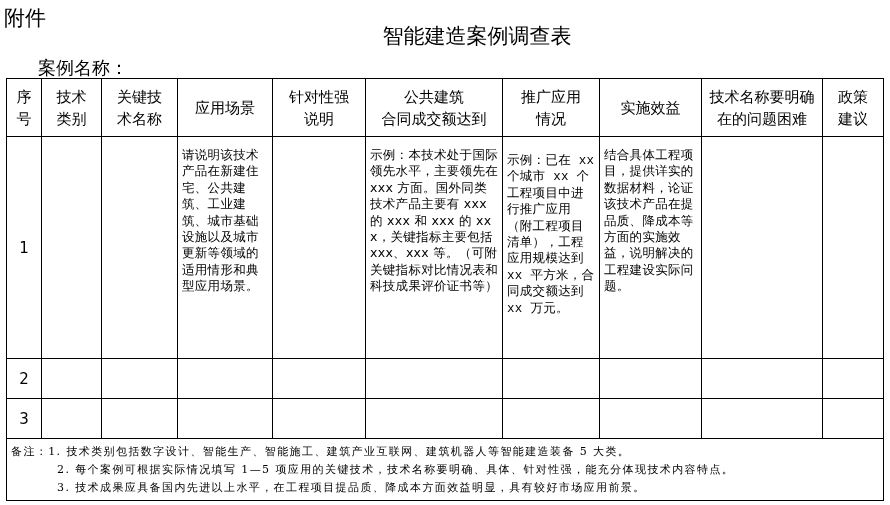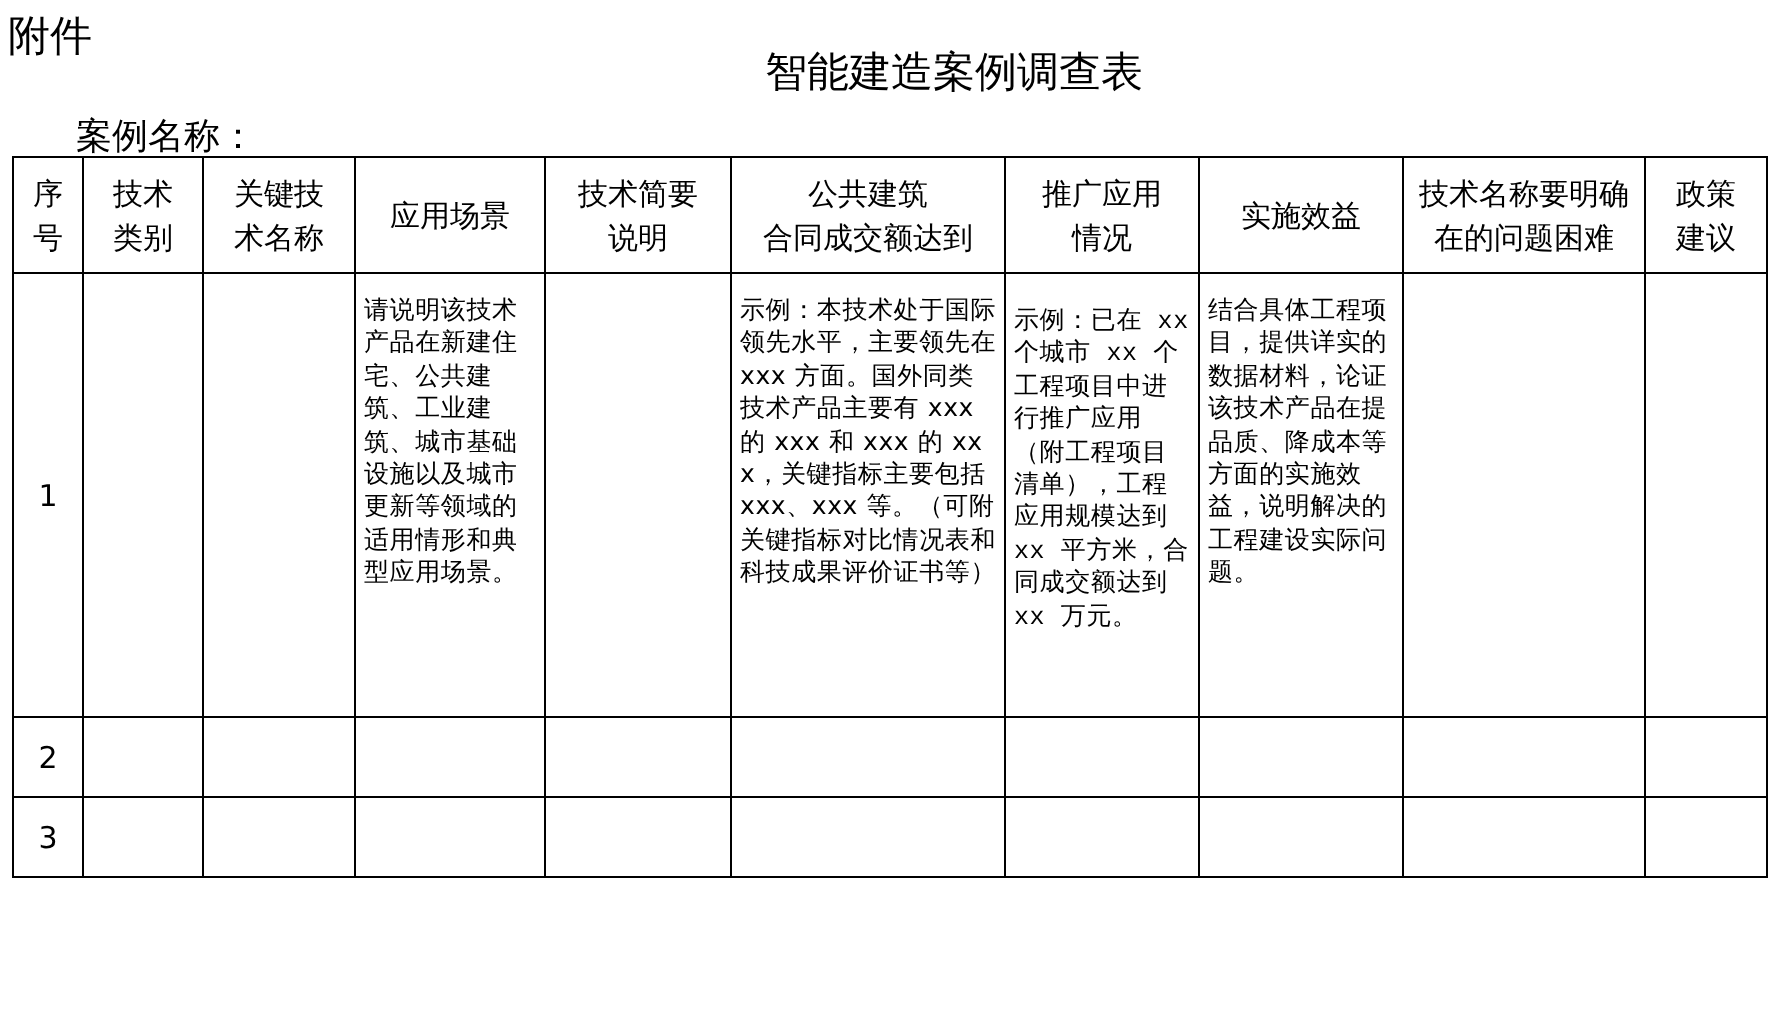--- a/index.html
+++ b/index.html
@@ -52,21 +52,21 @@
           <div>类别</div>
         </td>
     <td>
           <div>关键技</div>
           <div>术名称</div>
         </td>
     <td>
           <div>应用场景</div>
         </td>
     <td>
-          <div>技术简要</div>
+          <div>针对性强</div>
           <div>说明</div>
         </td>
     <td>
           <div>公共建筑</div>
           <div>合同成交额达到</div>
         </td>
     <td>
           <div>推广应用</div>
           <div>情况</div>
         </td>
@@ -111,18 +111,25 @@
     <td></td>
         <td></td>
     <td></td>
         <td></td>
     <td></td>
         <td></td>
     <td></td>
         <td></td>
     <td></td>
   </tr>
+  <tr>
+    <td class="notes" colspan="10">
+      <div class="note-line"><span>备注：</span><span>1. 技术类别包括数字设计、智能生产、智能施工、建筑产业互联网、建筑机器人等智能建造装备 5 大类。</span></div>
+      <div class="note-line indent">2. 每个案例可根据实际情况填写 1—5 项应用的关键技术，技术名称要明确、具体、针对性强，能充分体现技术内容特点。</div>
+      <div class="note-line indent">3. 技术成果应具备国内先进以上水平，在工程项目提品质、降成本方面效益明显，具有较好市场应用前景。</div>
+    </td>
+  </tr>
 </tbody>
   </table>
 
 <div class="abs footer-item" style="left:38px">填报单位：</div>
 <div class="abs footer-item" style="left:450px">联系人：</div>
 <div class="abs footer-item" style="left:652px">联系方式：</div>
 
 </body></html>

